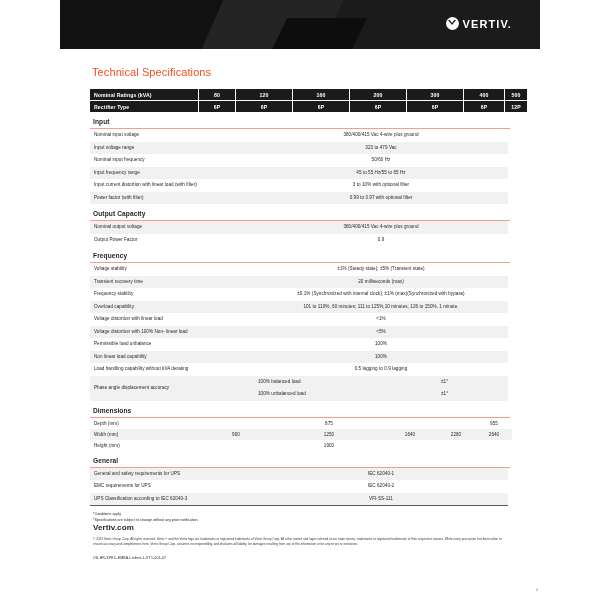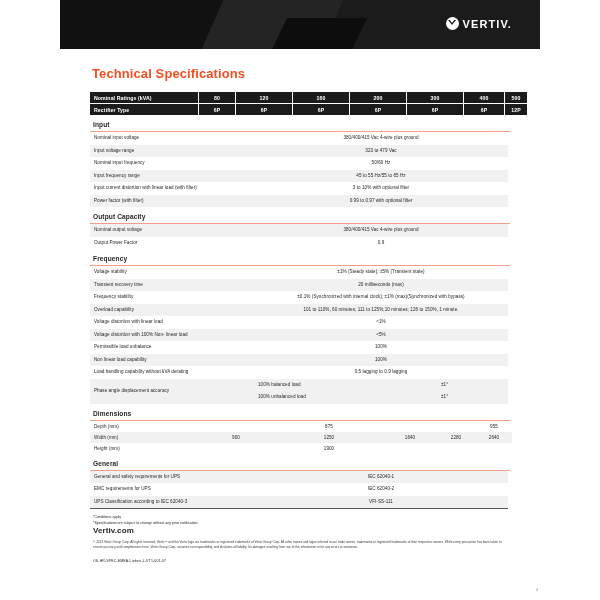--- a/index.html
+++ b/index.html
@@ -88,22 +88,22 @@
     width: 600px;
   }
   .inner {
     margin: 0 auto;
     width: 420px;
     padding-left: 0;
   }
 
   .doc-title {
     color: #f05023;
-    font-size: 13px;
-    font-weight: bold;
+    font-size: 11px;
+    font-weight: normal;
     margin: 17px 0 11px 2px;
     letter-spacing: .1px;
   }
 
   
   table {
     border-collapse: collapse;
     width: 418px;
     table-layout: fixed;
   }

